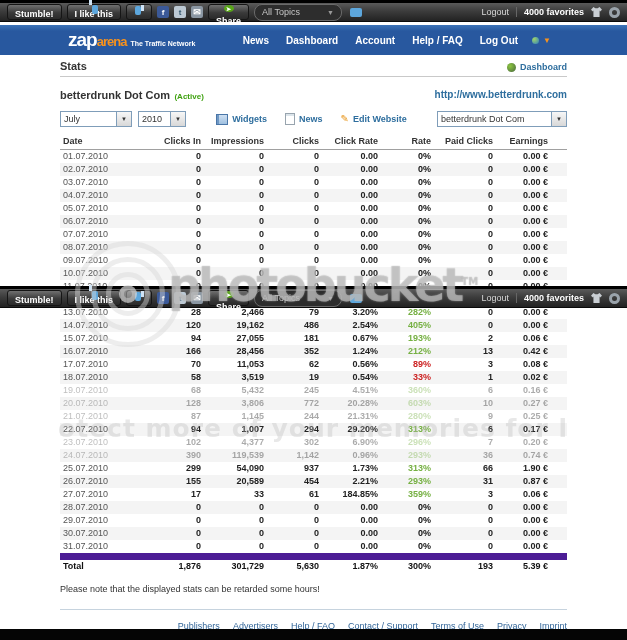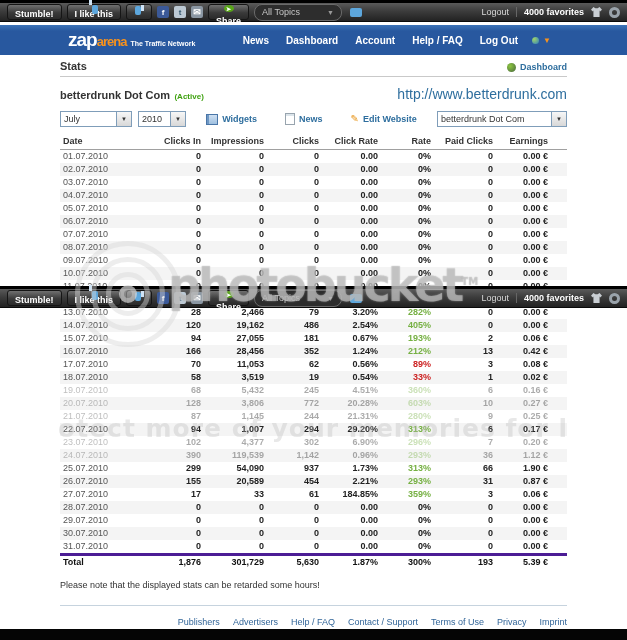--- a/index.html
+++ b/index.html
@@ -62,30 +62,30 @@
   .content{position:absolute;top:55px;left:60px;width:507px;}
   .stats-row{display:flex;justify-content:space-between;align-items:flex-end;
     padding:5px 0 4px;border-bottom:1px solid #c9c9c9;}
   .stats-title{font-size:11px;font-weight:bold;color:#333;}
   .dash-link{font-size:9px;font-weight:bold;color:#2e6e9e;display:flex;gap:4px;align-items:center;
     text-decoration:none;cursor:pointer;}
   .dash-icon{width:9px;height:9px;border-radius:50%;background:radial-gradient(circle at 35% 35%,#8dc63f,#47663f);}
   .site-row{display:flex;justify-content:space-between;align-items:center;padding:8px 0 2px;}
   .site-name{font-size:11px;font-weight:bold;color:#333;}
   .site-status{font-size:8px;font-weight:bold;color:#3fa110;margin-left:0;}
-  .site-url{font-size:14px;font-weight:normal;color:#2e6e9e;text-decoration:none;cursor:pointer;}
+  .site-url{font-size:10px;font-weight:bold;color:#2e6e9e;text-decoration:none;cursor:pointer;}
   .controls-row{display:flex;align-items:center;margin-top:5px;height:18px;justify-content:center;}
   .win-select{display:flex;align-items:center;height:16px;box-sizing:border-box;border:1px solid #7f9db9;
     background:#fff;font-size:9px;color:#333;padding-left:3px;cursor:pointer;}
   .win-select .arrow-box{margin-left:auto;width:14px;height:100%;border-left:1px solid #7f9db9;
     background:linear-gradient(#f7f7f7,#d8d8d8);display:flex;align-items:center;justify-content:center;
     font-size:6px;color:#333;}
   .sel-month{width:72px;margin-right:6px;}
   .sel-year{width:48px;}
-  .center-links{margin:16px auto;display:flex;gap:28px;align-items:center;}
+  .center-links{margin:16px auto;display:flex;gap:18px;align-items:center;}
   .ctr-link{display:flex;gap:4px;align-items:center;font-size:9px;font-weight:bold;color:#2e6e9e;
     text-decoration:none;cursor:pointer;}
   .ic-widgets{width:10px;height:9px;border:1px solid #4a76a8;background:linear-gradient(#cfe0f2,#9fc0e0);
     box-shadow:inset 2px 0 0 #6f98c4;display:inline-block;}
   .ic-news{width:8px;height:10px;background:#fff;border:1px solid #98a4ae;box-shadow:inset 0 2px 0 #dbe4ea;display:inline-block;}
   .ic-edit{font-family:"DejaVu Sans",sans-serif;color:#e8971e;font-size:10px;line-height:10px;}
   .sel-site{width:130px;}
 
   
   .stats-table{width:507px;border-collapse:collapse;margin-top:6px;table-layout:fixed;}
@@ -95,21 +95,21 @@
   .stats-table th.earn{padding-right:19px;}
   .stats-table td{font-size:9px;height:13px;line-height:13px;padding:0 4px;text-align:right;
     font-weight:bold;color:#222;white-space:nowrap;overflow:hidden;}
   .stats-table td.date{text-align:left;padding-left:3px;font-weight:normal;color:#555;}
   .stats-table td.earn{padding-right:19px;}
   .stats-table tr.odd{background:#f4f4f4;}
   .stats-table td.rate-green{color:#76b043;}
   .stats-table td.rate-red{color:#cc2222;}
   .stats-table td.rate-zero{color:#111;}
   .stats-table tr.faded td{opacity:.38;}
-  .stats-table tr.total td{border-top:3px solid #4c1d95;color:#111;}
+  .stats-table tr.total td{border-top:7px solid #4c1d95;color:#111;}
   .stats-table tr.total td.date{font-weight:bold;color:#111;}
 
   .note{font-size:9px;color:#333;margin-top:11px;}
   .footer-div{height:1px;background:#c6d3de;margin-top:15px;}
   .footer-links{display:flex;justify-content:flex-end;gap:13px;margin-top:11px;}
   .footer-links a{font-size:9px;color:#336699;text-decoration:none;cursor:pointer;}
   .bottom-bar{position:absolute;left:0;bottom:0;width:627px;height:11px;background:#050505;}
 
   
   .wm-big{position:absolute;top:258px;left:168px;width:459px;z-index:6;pointer-events:none;
@@ -487,21 +487,21 @@
             <td class="num earn">0.20 €</td>
           </tr>
           <tr class="odd faded">
             <td class="date">24.07.2010</td>
             <td class="num">390</td>
             <td class="num">119,539</td>
             <td class="num">1,142</td>
             <td class="num">0.96%</td>
             <td class="rate-green">293%</td>
             <td class="num">36</td>
-            <td class="num earn">1.12 €</td>
+            <td class="num earn">0.74 €</td>
           </tr>
           <tr>
             <td class="date">25.07.2010</td>
             <td class="num">299</td>
             <td class="num">54,090</td>
             <td class="num">937</td>
             <td class="num">1.73%</td>
             <td class="rate-green">313%</td>
             <td class="num">66</td>
             <td class="num earn">1.90 €</td>

